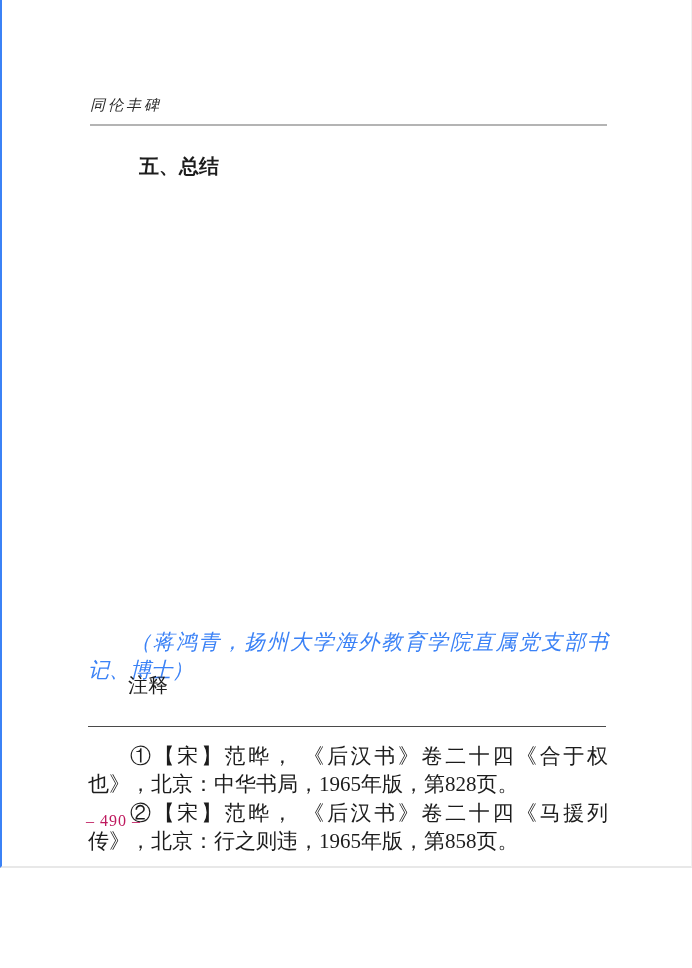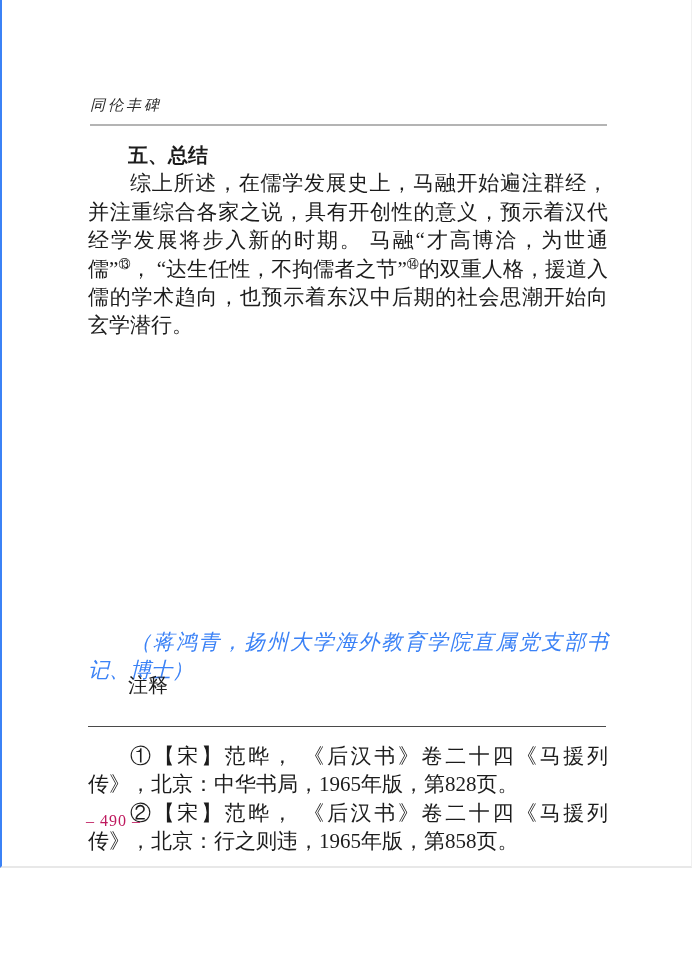--- a/index.html
+++ b/index.html
@@ -42,21 +42,21 @@
     left: 86px;
     top: 141px;
     width: 520px;
     font-size: 21px;
     line-height: 28.4px;
     text-align: justify;
   }
   .para { margin: 0; }
   .para.indent { text-indent: 2em; }
   .section-heading {
-    margin: 0;
+    margin: 11px;
     text-indent: 2em;
     font-family: "Liberation Sans", "DejaVu Sans", sans-serif;
     font-weight: bold;
     font-size: 20px;
     line-height: 28.4px;
     text-align: left;
   }
   .sup {
     font-size: 12px;
     vertical-align: super;
@@ -117,29 +117,28 @@
 <div class="page">
 
   <div class="running-head">同伦丰碑</div>
 
   <div class="head-rule"></div>
 
   <div class="body-text">
 
     <h3 class="section-heading">五、总结</h3>
 
-    <p class="para indent"><span>综上所述，在儒学发展史上，马融开始遍注群经，并注重综合各家之说，具有开创性的意义，预示着汉代经学发展将步入新的时期。 马融“才高博洽，为世通儒”</span><span class="sup">⑬</span><span>， “达生任性，不拘儒者之节”</span><span class="sup">⑭</span><span>的双重人格，援道入儒的学术趋向，也预示着东汉中后期的社会思潮开始向玄学潜行。</span></p>
   </div>
 
   <div class="attribution">（蒋鸿青，扬州大学海外教育学院直属党支部书记、博士）</div>
 
   <div class="notes-heading">注释</div>
 
   <div class="notes-rule"></div>
 
   <div class="footnotes">
-    <p class="para">①【宋】范晔， 《后汉书》卷二十四《马援列传》，北京：中华书局，1965年版，第828页。</p>
+    <p class="para">①【宋】范晔， 《后汉书》卷二十四《合于权也》，北京：中华书局，1965年版，第828页。</p>
     <p class="para">②【宋】范晔， 《后汉书》卷二十四《马援列传》，北京：行之则违，1965年版，第858页。</p>
   </div>
 
   <div class="page-number">– 490 –</div>
 
 </div>
 
 </body></html>

